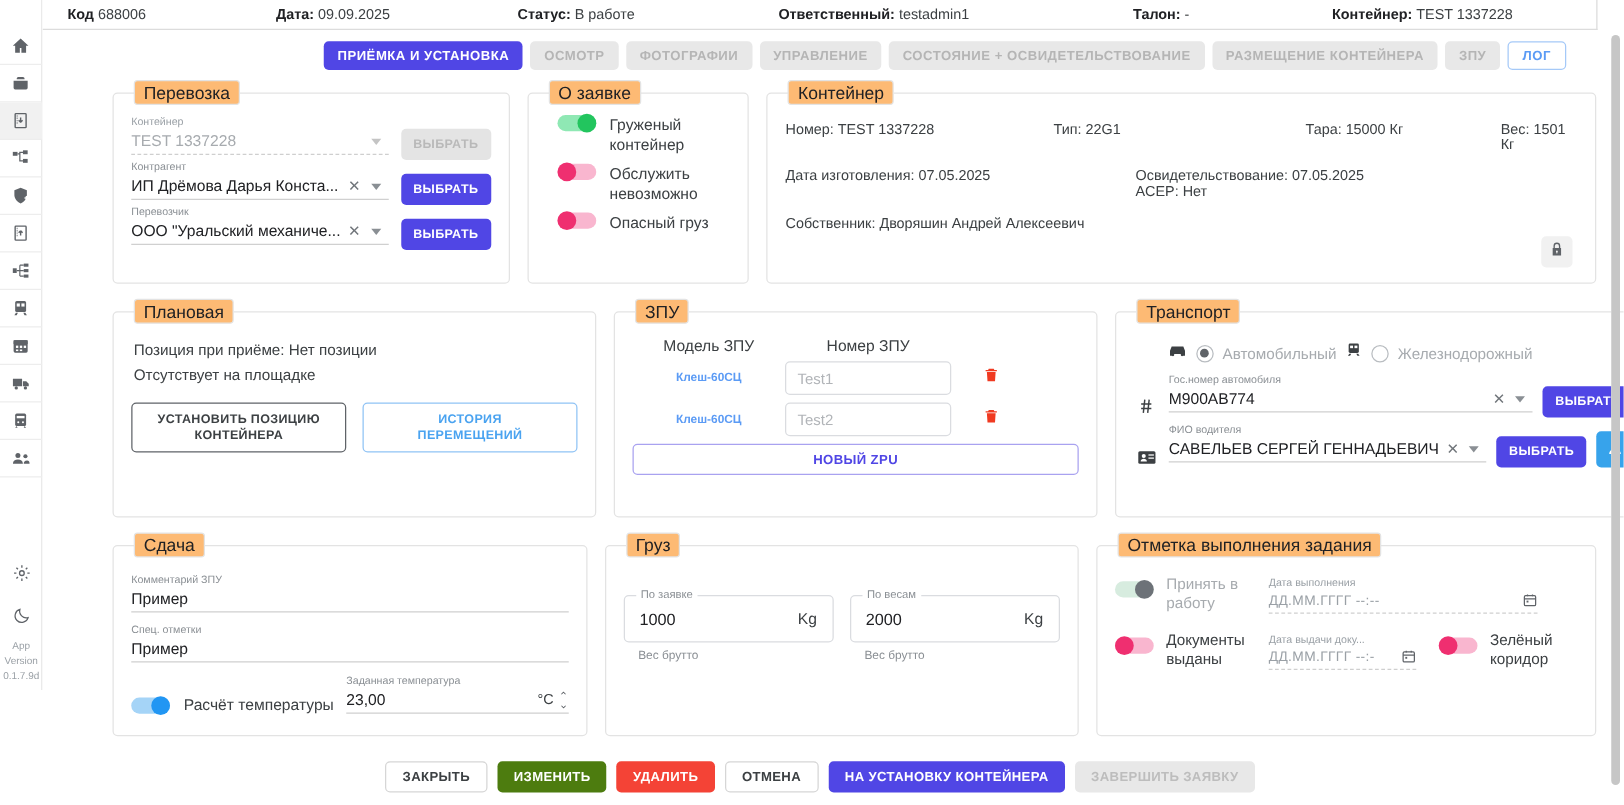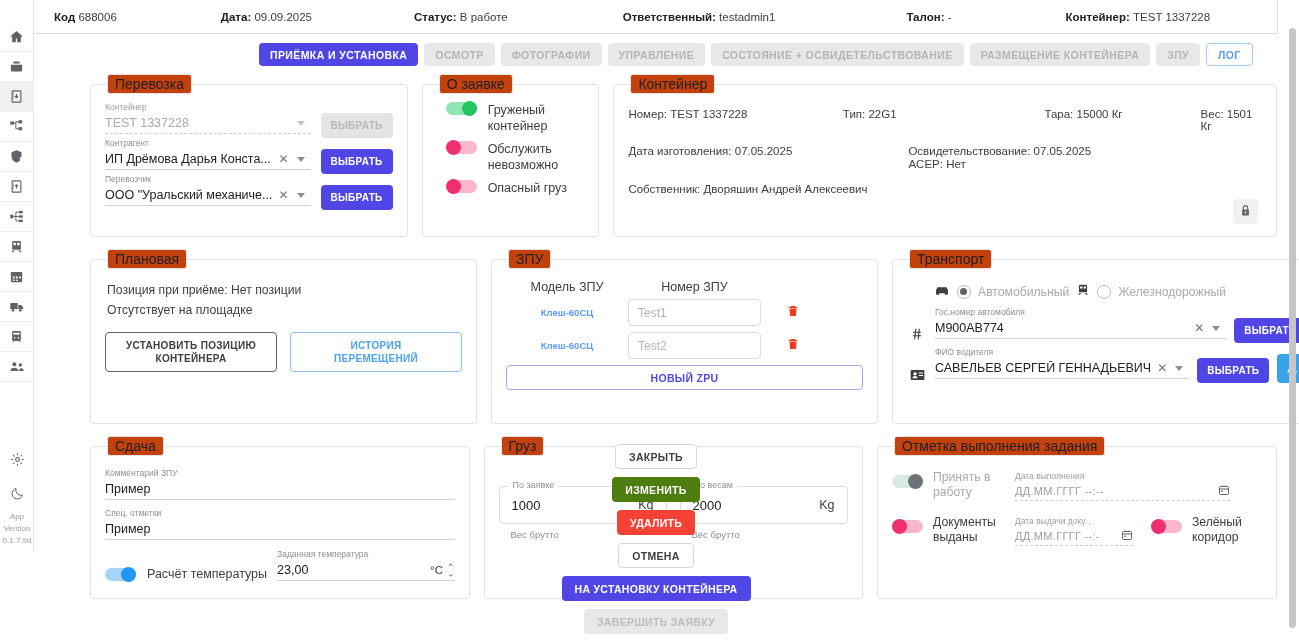--- a/index.html
+++ b/index.html
@@ -41,21 +41,21 @@
   }
   .version {
     font-size: 8px; line-height: 10px; color: #9aa0a6; text-align: center;
     width: 34px; padding-bottom: 2px;
   }
 
   
   .main { flex: 1; height: 644px; position: relative; overflow: hidden; background:#fff; }
 
   .topbar {
-    height: 34px;
+    height: 24px;
     border: 1px solid #dcdcdc;
     border-left: none; border-top:none;
     display: flex; align-items: center;
     padding: 0 16px 0 12px;
     font-size: 11.5px;
     background: #fff;
     width: 1244px;
   }
   .topbar .field { white-space: nowrap; color: #3c4043; }
   .topbar .field b { font-weight: bold; color: #202124; }
@@ -87,21 +87,21 @@
   .row { display: flex; gap: 14px; margin-bottom: 12px; }
 
   fieldset.card {
     border: 1px solid #e3e3e3; border-radius: 4px;
     margin: 0; padding: 8px 14px 10px 14px;
     background: #fff; position: relative;
   }
   fieldset.card > legend {
     font-size: 14px; color: #202124; font-weight: normal;
     padding: 1px 7px; margin-left: 2px;
-    border: 1px solid #e3e3e3; border-radius: 3px; background: #c2410c;
+    border: 1px solid #e3e3e3; border-radius: 3px; background: #fdba74;
   }
 
   
   .ufield { position: relative; margin-bottom: 4px; }
   .ulabel { font-size: 8.5px; color: #9aa0a6; line-height: 11px; }
   .ulabel.dk { color: #8a8f94; }
   .uline {
     display: flex; align-items: center;
     border-bottom: 1px solid #d0d0d0;
     height: 21px;
@@ -240,21 +240,21 @@
   .date-line {
     display: flex; align-items: center; justify-content: space-between;
     border-bottom: 1px dashed #cfcfcf; height: 19px;
     font-size: 11px; color: #9aa0a6; letter-spacing: .3px;
   }
   .date-field.wide { width: 215px; }
 
   
   .footer {
     position: absolute; left: 0; bottom: 10px; width: 1244px;
-    display: flex; justify-content: center; align-items: center; gap: 8px; flex-direction: column;
+    display: flex; justify-content: center; align-items: center; gap: 8px;
   }
   .fbtn {
     height: 25px; padding: 0 13px; border-radius: 4px; border: none;
     font-size: 10.5px; font-weight: bold; letter-spacing: .3px; cursor: pointer;
     display: flex; align-items: center; justify-content: center; white-space: nowrap;
   }
   .fbtn.white { background: #fff; border: 1px solid #d6d6d6; color: #3c4043; }
   .fbtn.green { background: #4d7c0f; color: #fff; }
   .fbtn.red { background: #f44336; color: #fff; }
   .fbtn.indigo { background: #5046e5; color: #fff; }

